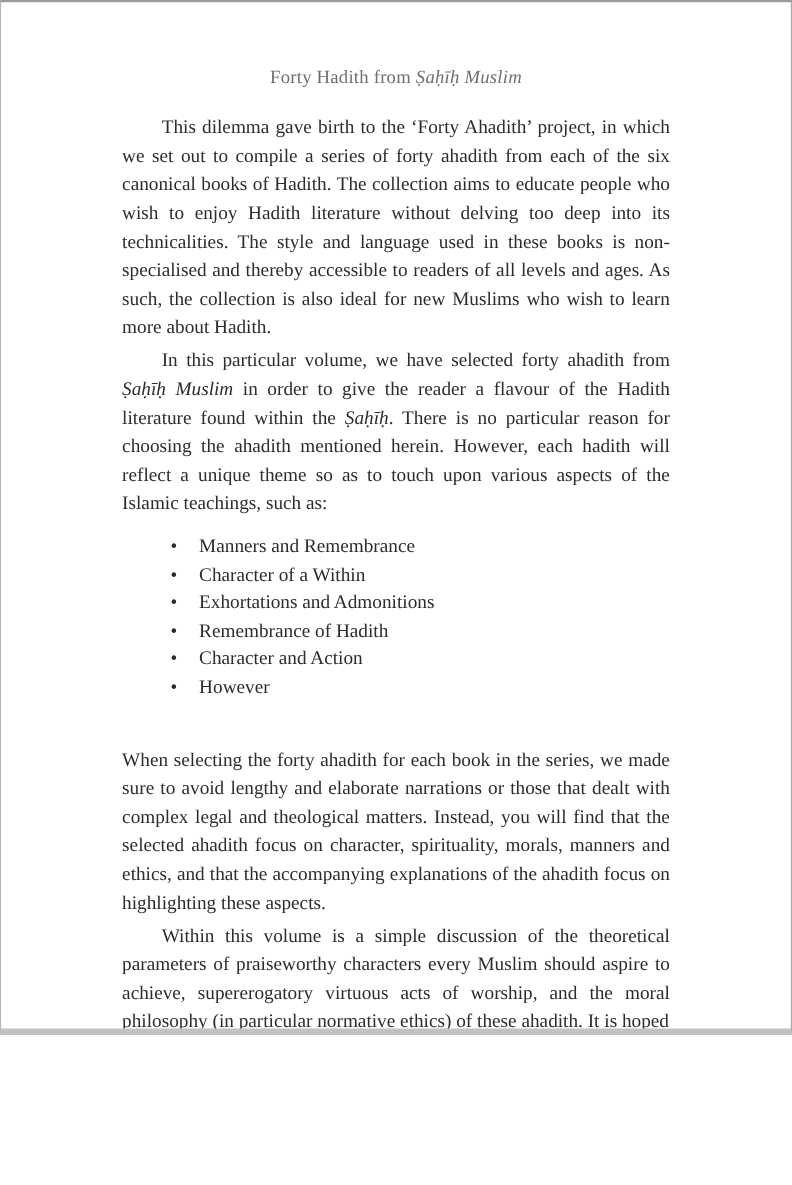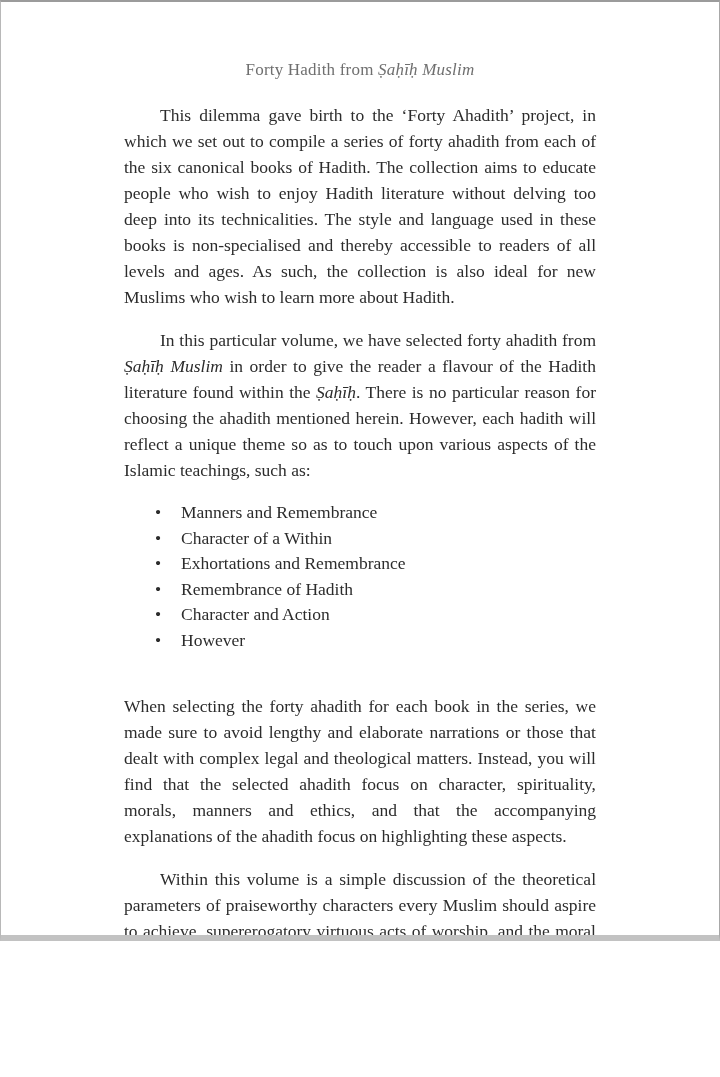--- a/index.html
+++ b/index.html
@@ -27,21 +27,21 @@
     color: #6f6f6f;
     letter-spacing: 0.2px;
   }
   .content {
     padding: 0 106px;
   }
   .paras {
     margin-top: 22px;
   }
   .para {
-    margin: 17px;
+    margin: 4px;
     font-size: 17.5px;
     line-height: 26px;
     color: #2c2c2c;
     text-align: justify;
     text-justify: inter-word;
   }
   .para.indent {
     text-indent: 36px;
   }
   ul.topics {
@@ -100,21 +100,21 @@
 
   <div class="content">
     <div class="paras" id="intro-paras">
         <p class="para indent"><span>This dilemma gave birth to the ‘Forty Ahadith’ project, in which we set out to compile a series of forty ahadith from each of the six canonical books of Hadith. The collection aims to educate people who wish to enjoy Hadith literature without delving too deep into its technicalities. The style and language used in these books is non-specialised and thereby accessible to readers of all levels and ages. As such, the collection is also ideal for new Muslims who wish to learn more about Hadith.</span></p>
         <p class="para indent"><span>In this particular volume, we have selected forty ahadith from </span><i>Ṣaḥīḥ Muslim</i><span> in order to give the reader a flavour of the Hadith literature found within the </span><i>Ṣaḥīḥ</i><span>. There is no particular reason for choosing the ahadith mentioned herein. However, each hadith will reflect a unique theme so as to touch upon various aspects of the Islamic teachings, such as:</span></p>
       </div>
 
     <ul class="topics" id="topics-list">
         <li><span class="bullet-dot">•</span><span>Manners and Remembrance</span></li>
         <li><span class="bullet-dot">•</span><span>Character of a Within</span></li>
-        <li><span class="bullet-dot">•</span><span>Exhortations and Remembrance</span></li>
+        <li><span class="bullet-dot">•</span><span>Exhortations and Admonitions</span></li>
         <li><span class="bullet-dot">•</span><span>Remembrance of Hadith</span></li>
         <li><span class="bullet-dot">•</span><span>Character and Action</span></li>
         <li><span class="bullet-dot">•</span><span>However</span></li>
       </ul>
 
     <div class="paras closing" id="closing-paras">
         <p class="para"><span>When selecting the forty ahadith for each book in the series, we made sure to avoid lengthy and elaborate narrations or those that dealt with complex legal and theological matters. Instead, you will find that the selected ahadith focus on character, spirituality, morals, manners and ethics, and that the accompanying explanations of the ahadith focus on highlighting these aspects.</span></p>
         <p class="para indent"><span>Within this volume is a simple discussion of the theoretical parameters of praiseworthy characters every Muslim should aspire to achieve, supererogatory virtuous acts of worship, and the moral philosophy (in particular normative ethics) of these ahadith. It is hoped</span></p>
       </div>
   </div>

